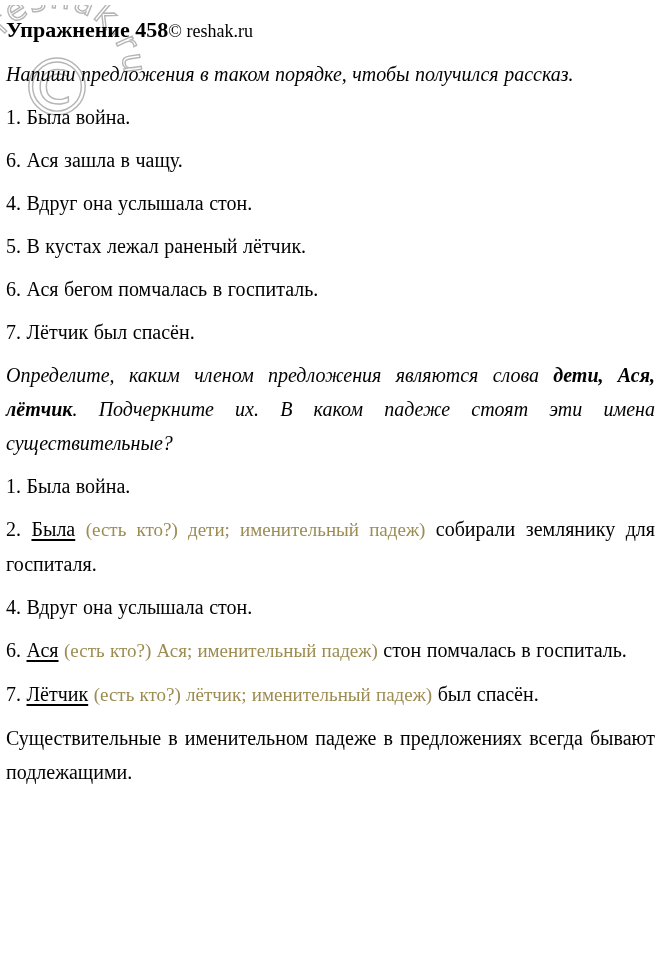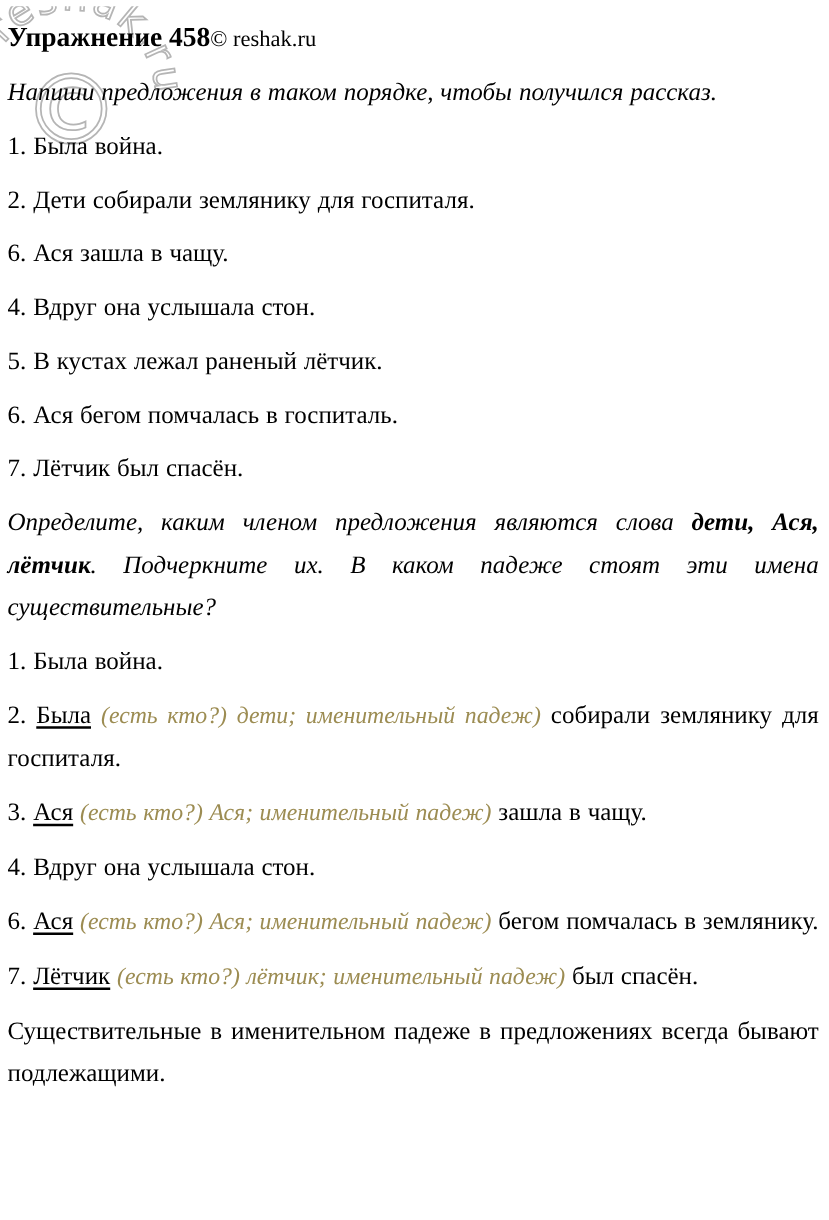--- a/index.html
+++ b/index.html
@@ -26,21 +26,21 @@
     margin:0 0 9px 0;
     line-height:34px;
     text-align:justify;
     word-spacing:0.5px;
   }
   .italic { font-style:italic; }
   .seg-p { }
   .seg-i { font-style:italic; }
   .seg-bi { font-style:italic; font-weight:bold; }
   .seg-u { text-decoration:underline; text-underline-offset:3px; text-decoration-thickness:1.6px; }
-  .seg-o { color:var(--olive); font-style:italic; font-size:19px; }
+  .seg-o { color:var(--olive); font-size:19px; }
   .wm-text {
     font-family:"DejaVu Sans", sans-serif;
     fill:#ffffff; stroke:#b5b5b5; stroke-width:1.4px;
     letter-spacing:2px;
   }
 </style>
 </head>
 <body>
 
 <div class="page">
@@ -59,35 +59,33 @@
 
     <div class="header">
       <span class="title">Упражнение 458</span>
       <span class="copyright">© reshak.ru</span>
     </div>
 
     <p class="italic">Напиши предложения в таком порядке, чтобы получился рассказ.</p>
 
     <div id="story-list">
         <p>1. Была война.</p>
-        <p>2. Дети собирали землянику для госпиталя.</p>
         <p>6. Ася зашла в чащу.</p>
         <p>4. Вдруг она услышала стон.</p>
         <p>5. В кустах лежал раненый лётчик.</p>
         <p>6. Ася бегом помчалась в госпиталь.</p>
         <p>7. Лётчик был спасён.</p>
       </div>
 
     <p class="italic" id="task-paragraph"><span class="seg-i">Определите, каким членом предложения являются слова </span><span class="seg-bi">дети, Ася, лётчик</span><span class="seg-i">. Подчеркните их. В каком падеже стоят эти имена существительные?</span></p>
 
     <div id="answer-list">
         <p><span class="seg-p">1. Была война.</span></p>
         <p><span class="seg-p">2. </span><span class="seg-u">Была</span><span class="seg-p"> </span><span class="seg-o">(есть кто?) дети; именительный падеж)</span><span class="seg-p"> собирали землянику для госпиталя.</span></p>
-        <p><span class="seg-p">3. </span><span class="seg-u">Ася</span><span class="seg-p"> </span><span class="seg-o">(есть кто?) Ася; именительный падеж)</span><span class="seg-p"> зашла в чащу.</span></p>
         <p><span class="seg-p">4. Вдруг она услышала стон.</span></p>
-        <p><span class="seg-p">6. </span><span class="seg-u">Ася</span><span class="seg-p"> </span><span class="seg-o">(есть кто?) Ася; именительный падеж)</span><span class="seg-p"> бегом помчалась в землянику.</span></p>
+        <p><span class="seg-p">6. </span><span class="seg-u">Ася</span><span class="seg-p"> </span><span class="seg-o">(есть кто?) Ася; именительный падеж)</span><span class="seg-p"> стон помчалась в госпиталь.</span></p>
         <p><span class="seg-p">7. </span><span class="seg-u">Лётчик</span><span class="seg-p"> </span><span class="seg-o">(есть кто?) лётчик; именительный падеж)</span><span class="seg-p"> был спасён.</span></p>
       </div>
 
     <p>Существительные в именительном падеже в предложениях всегда бывают подлежащими.</p>
 
   </div>
 </div>
 
 </body></html>

